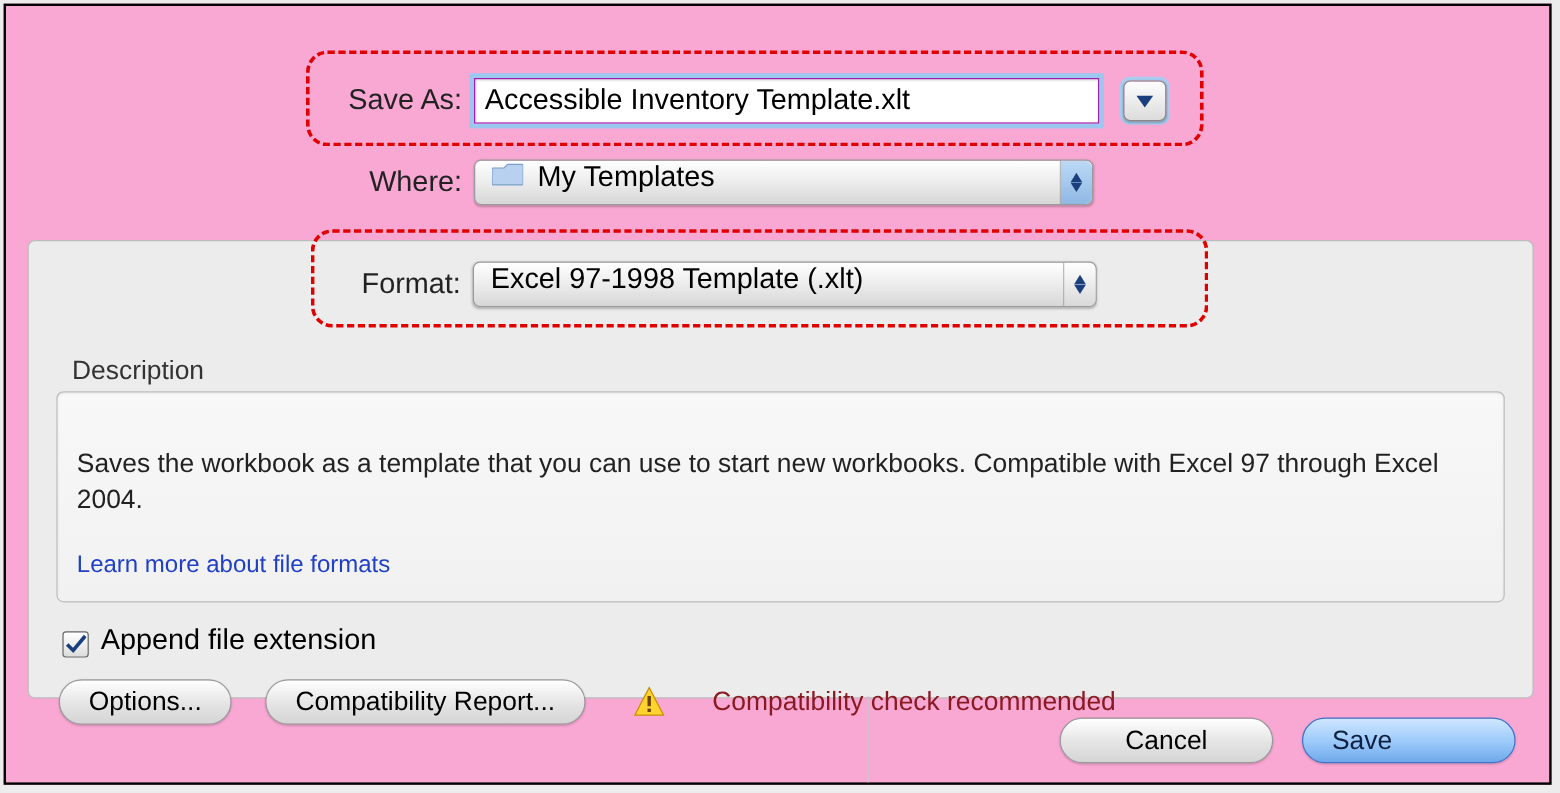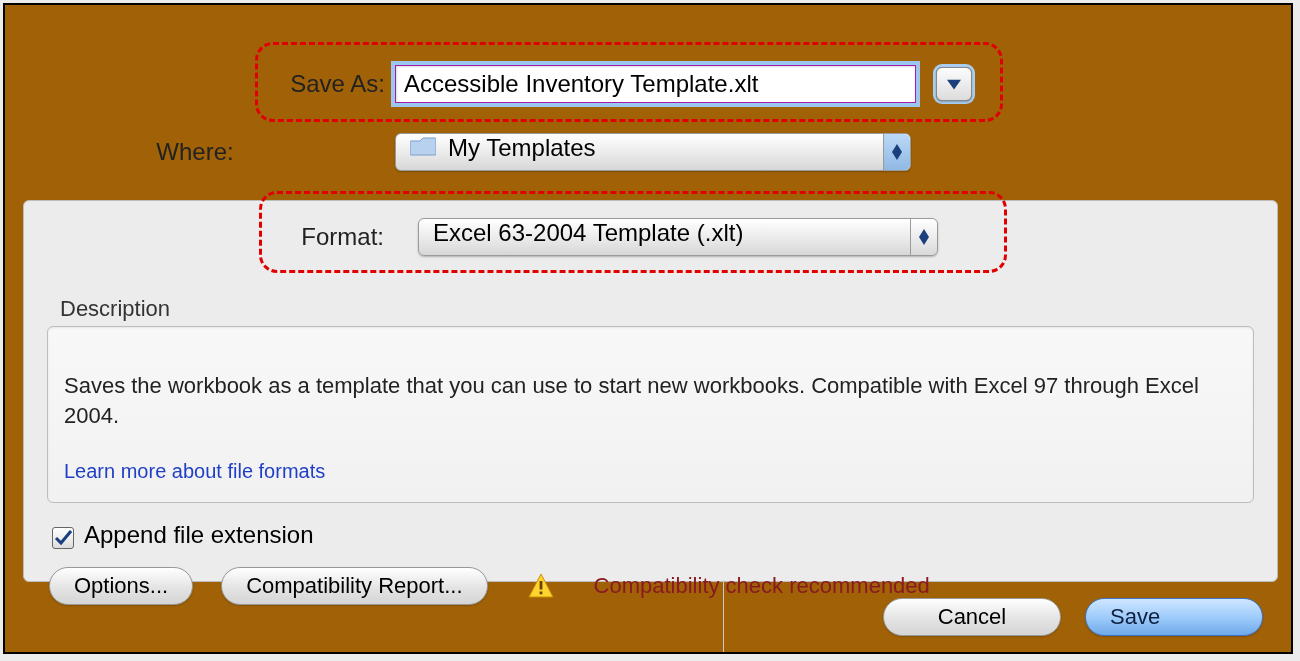--- a/index.html
+++ b/index.html
@@ -12,21 +12,21 @@
     font-size: 22px;
     color: #000;
     overflow: hidden;
   }
   .dialog {
     position: relative;
     width: 1290px;
     height: 651px;
     margin: 3px;
     border: 2px solid #000;
-    background: #a16207;
+    background: #f9a8d4;
     box-sizing: border-box;
   }
   .row {
     display: flex;
     align-items: center;
     position: relative;
   }
   .label {
     text-align: right;
     font-size: 24px;
@@ -66,21 +66,21 @@
   .annot {
     position: absolute;
     border: 3px dashed #e10000;
     border-radius: 18px;
     pointer-events: none;
     z-index: 50;
   }
 
   
   .where-row { margin-top: 30px; }
-  .where-label { width: 380px; text-align: center; }
+  .where-label { width: 380px; }
 
   .popup {
     position: relative;
     height: 36px;
     border: 1px solid #9a9a9a;
     border-radius: 6px;
     background: linear-gradient(#ffffff, #ececec 50%, #d7d7d7);
     box-shadow: 0 1px 2px rgba(0,0,0,.25);
     display: flex;
     align-items: flex-start;
@@ -113,21 +113,21 @@
     position: absolute;
     left: 18px;
     top: 195px;
     width: 1253px;
     height: 380px;
     border: 1px solid #bdbdbd;
     border-radius: 6px;
     background: #ececec;
   }
 
-  .format-row { margin-top: 17px; margin-bottom: 40px; gap: 24px; }
+  .format-row { margin-top: 17px; margin-bottom: 40px; }
   .format-label { width: 360px; }
   .format-popup { width: 504px; padding-left: 14px; }
 
   .desc-label {
     margin-left: 36px;
     font-size: 22px;
     color: #333;
   }
   .desc-box {
     margin: 4px 23px 18px 23px;
@@ -255,21 +255,21 @@
           </svg>
       </div>
     </div>
   </div>
 
   <div class="section-box">
 
     <div class="row format-row">
       <div class="label format-label">Format:</div>
       <div class="popup format-popup">
-        <span>Excel 63-2004 Template (.xlt)</span>
+        <span>Excel 97-1998 Template (.xlt)</span>
         <div class="stepper stepper-plain">
           <svg viewBox="0 0 10 8">
               <polygon points="5,0 10,8 0,8" fill="#1b3f7c"></polygon>
             </svg>
           <svg viewBox="0 0 10 8">
               <polygon points="0,0 10,0 5,8" fill="#1b3f7c"></polygon>
             </svg>
         </div>
       </div>
     </div>

